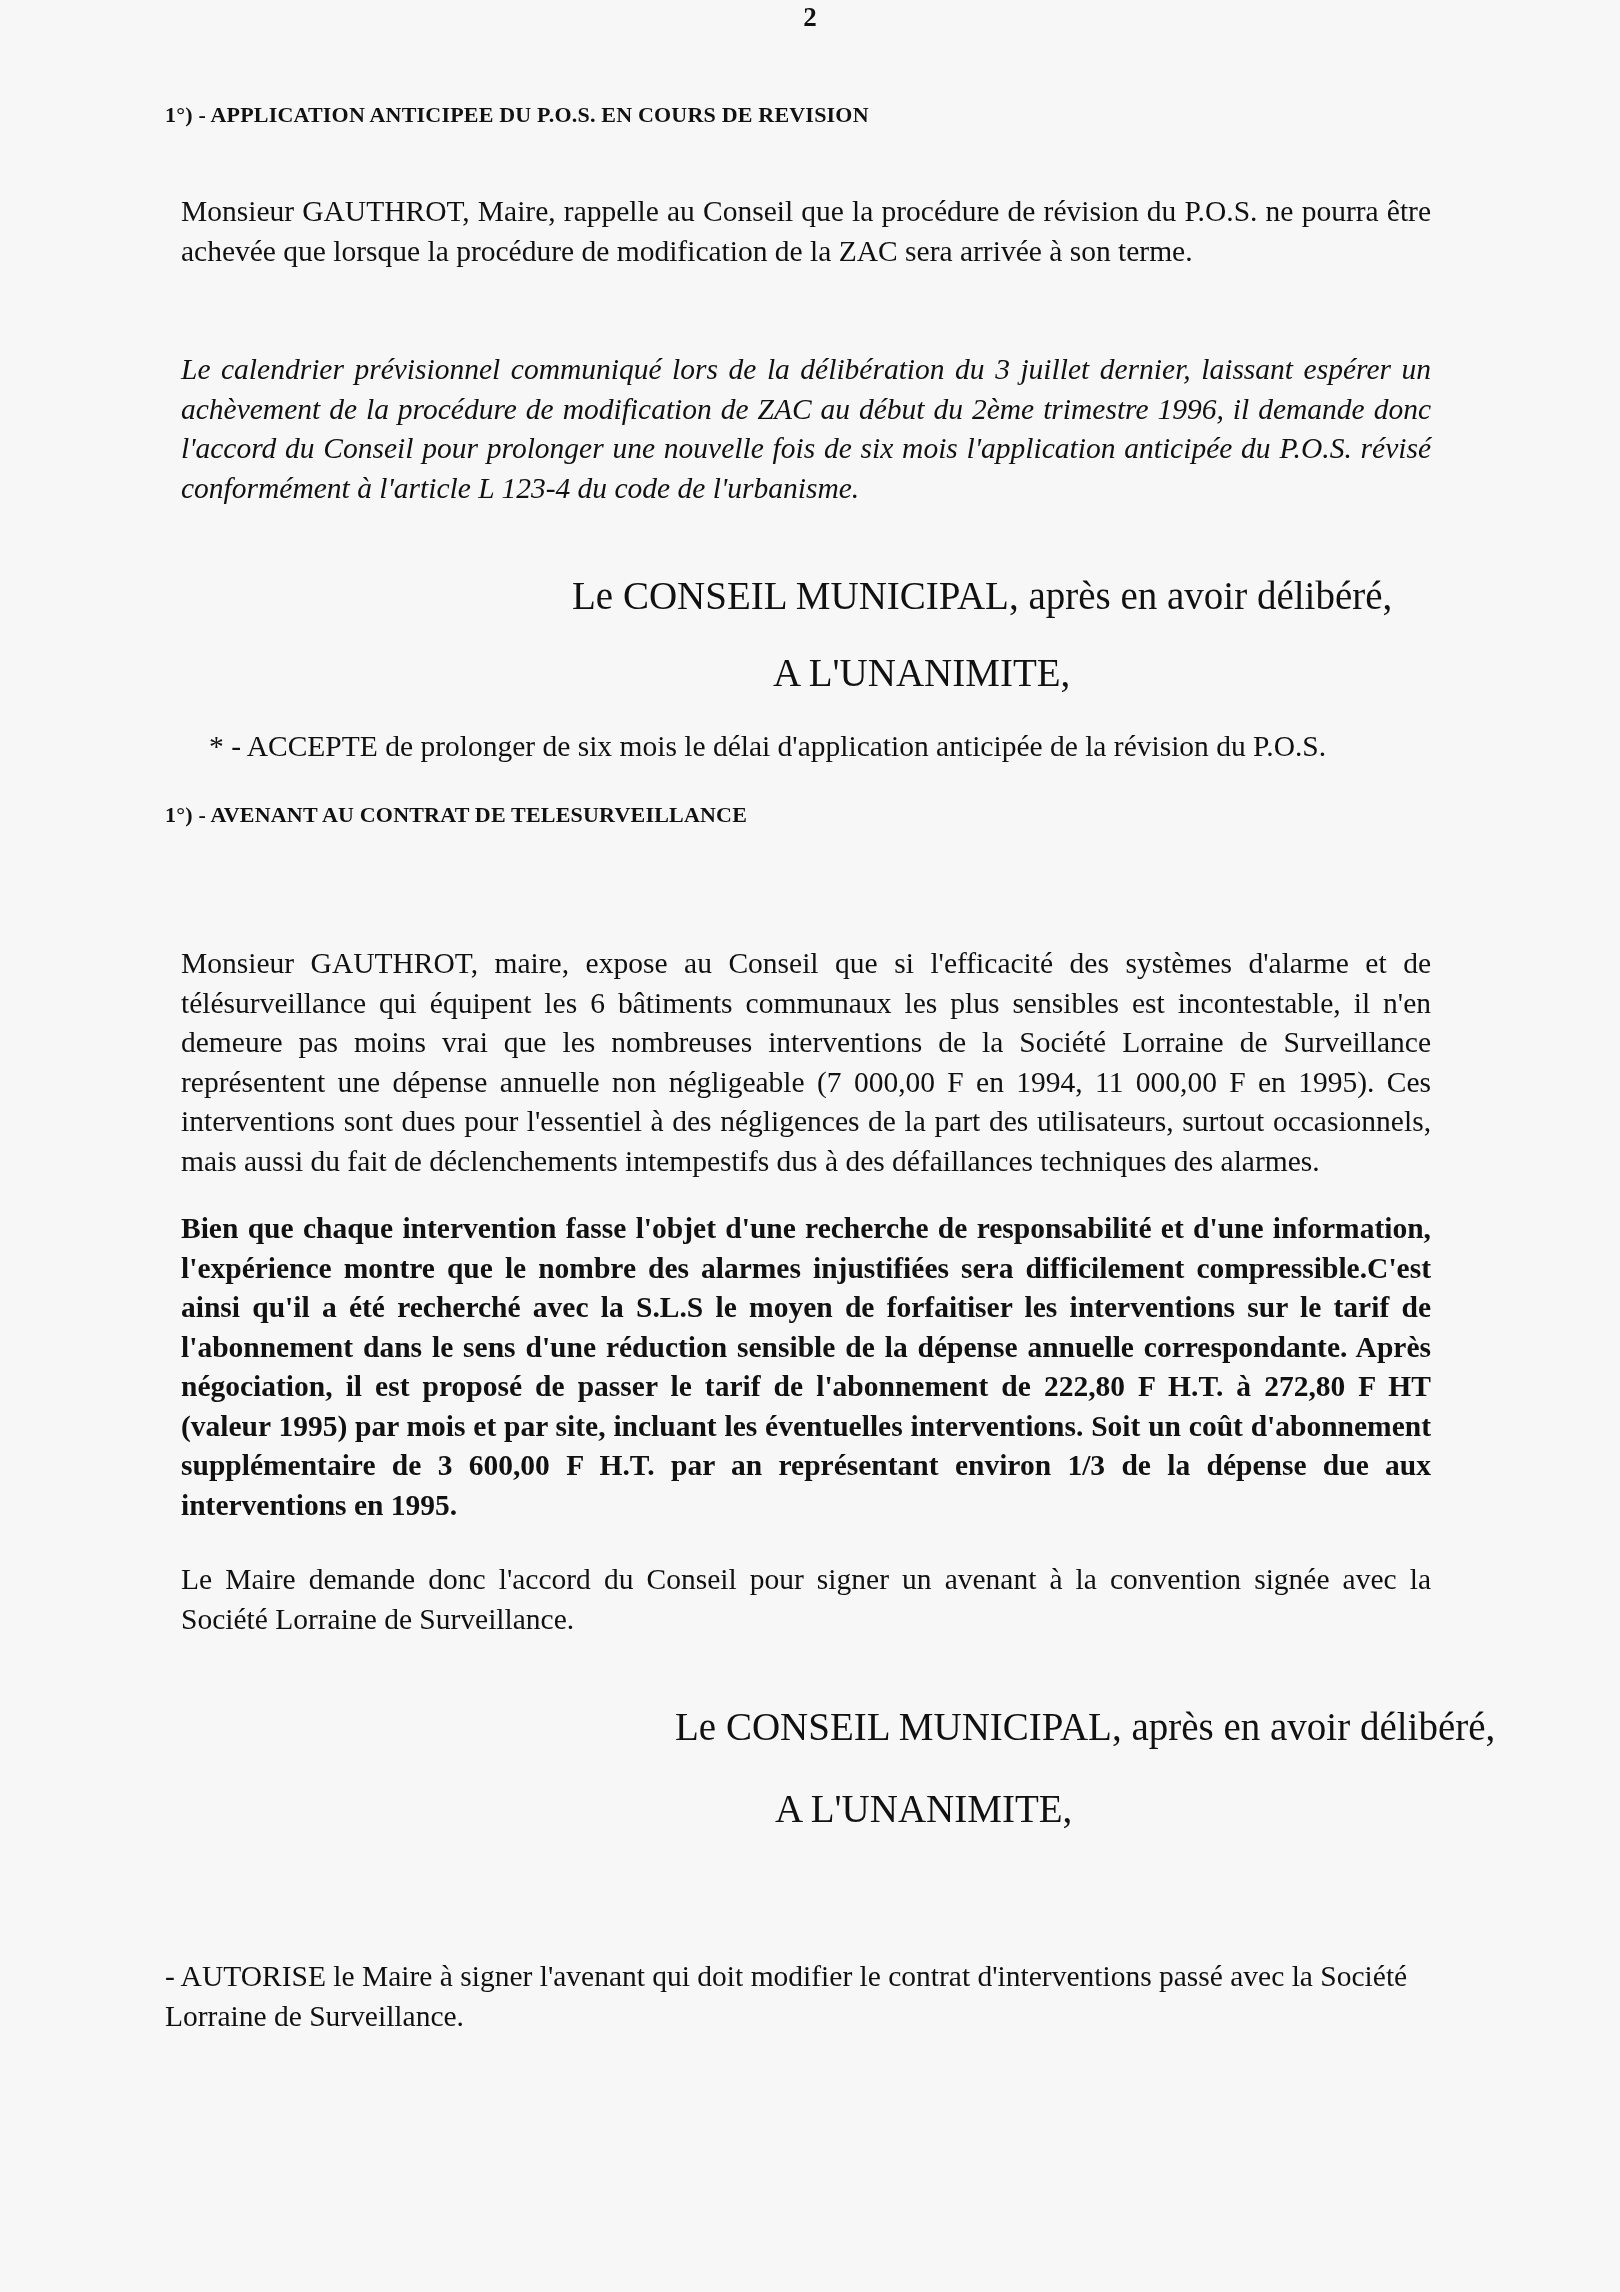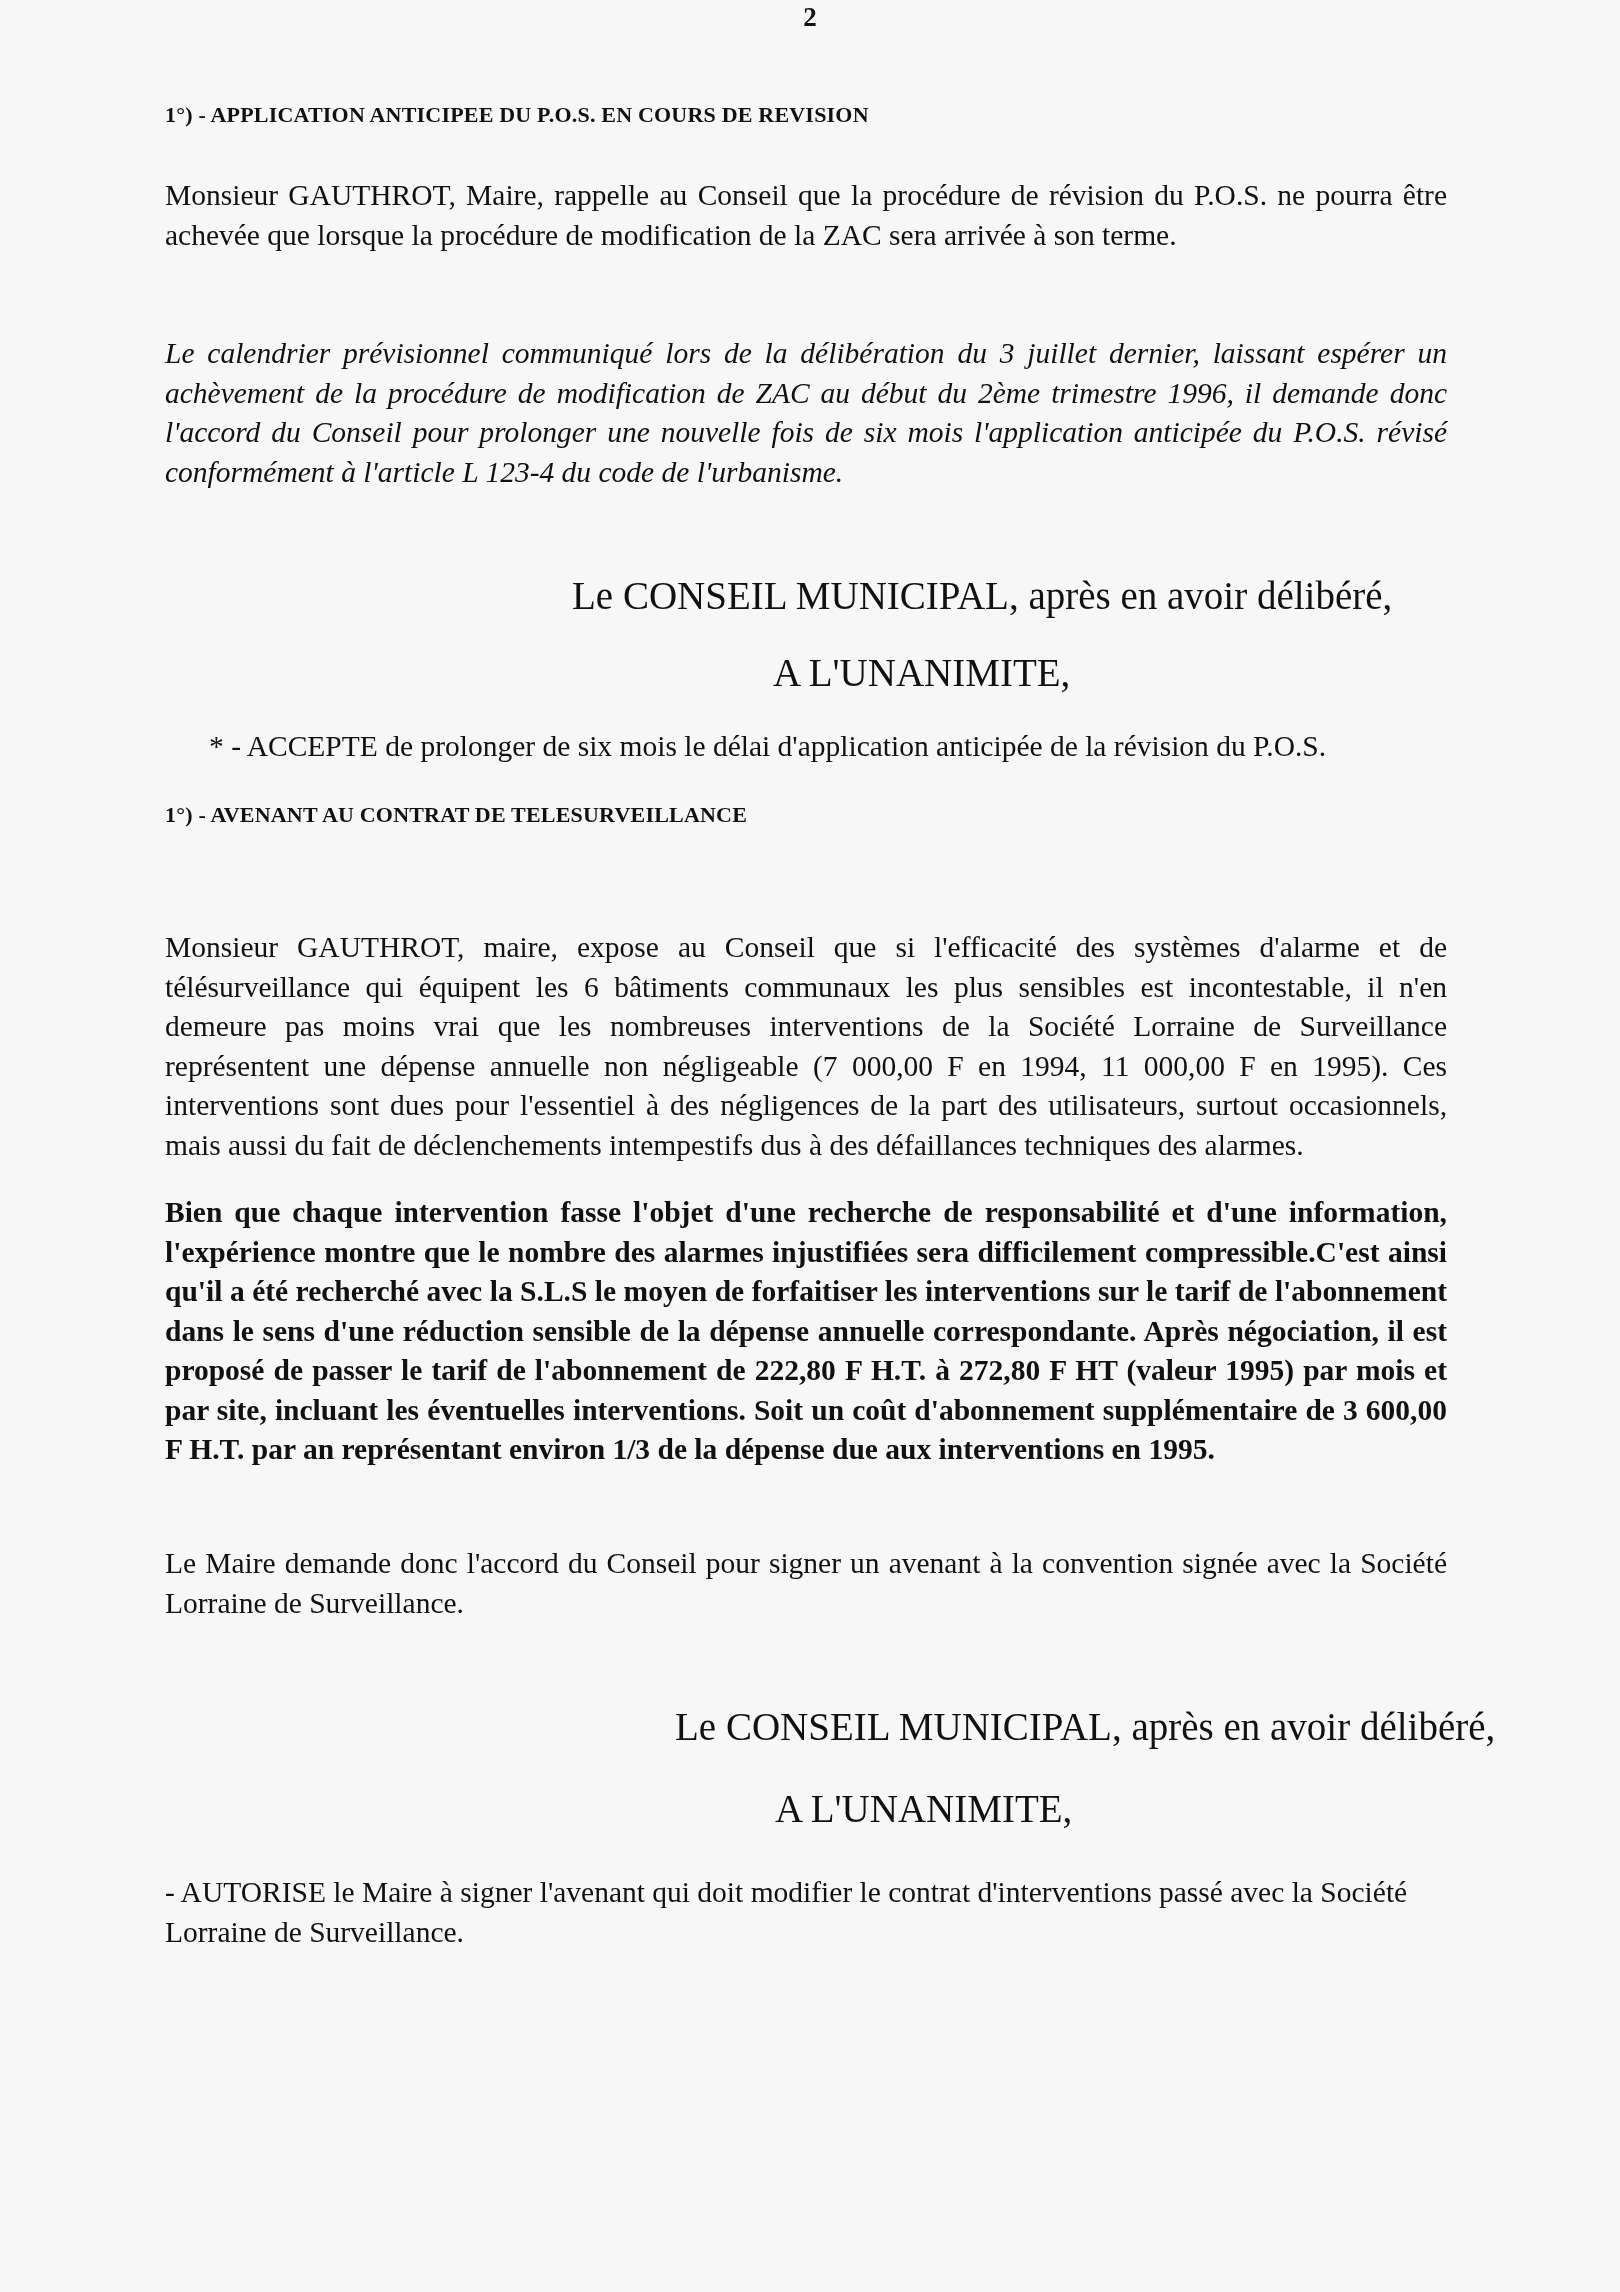--- a/index.html
+++ b/index.html
@@ -18,21 +18,21 @@
   }
   .heading {
     position: absolute; left: 165px;
     font-size: 22px; font-weight: bold; letter-spacing: 0.2px;
   }
   .para {
     position: absolute; left: 165px; width: 1282px;
     font-size: 29.5px; line-height: 39.5px;
     text-align: justify;
   }
-  .para p { margin: 0; }
+  .para p { margin: 16px; }
   .center-line {
     position: absolute; font-size: 39px; white-space: nowrap;
   }
   .decision {
     position: absolute; left: 165px; width: 1290px;
     font-size: 29.5px; line-height: 39.5px;
   }
 </style>
 </head>
 <body>
@@ -68,15 +68,15 @@
   </div>
 
   <div class="para" style="top:1544px;">
     <p>Le Maire demande donc l'accord du Conseil pour signer un avenant à la convention signée avec la Société Lorraine de Surveillance.</p>
   </div>
 
   <div class="center-line" style="top:1704px; left:675px;">Le CONSEIL MUNICIPAL, après en avoir délibéré,</div>
 
   <div class="center-line" style="top:1786px; left:775px;">A L'UNANIMITE,</div>
 
-  <div class="decision" style="top:1873px;">- AUTORISE le Maire à signer l'avenant qui doit modifier le contrat d'interventions passé avec la Société Lorraine de Surveillance.</div>
+  <div class="decision" style="top:1957px;">- AUTORISE le Maire à signer l'avenant qui doit modifier le contrat d'interventions passé avec la Société Lorraine de Surveillance.</div>
 
 </div>
 
 </body></html>

